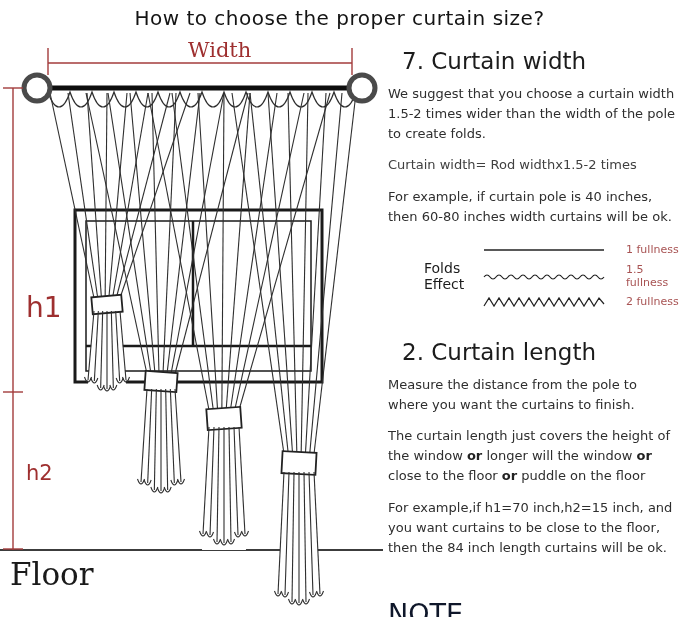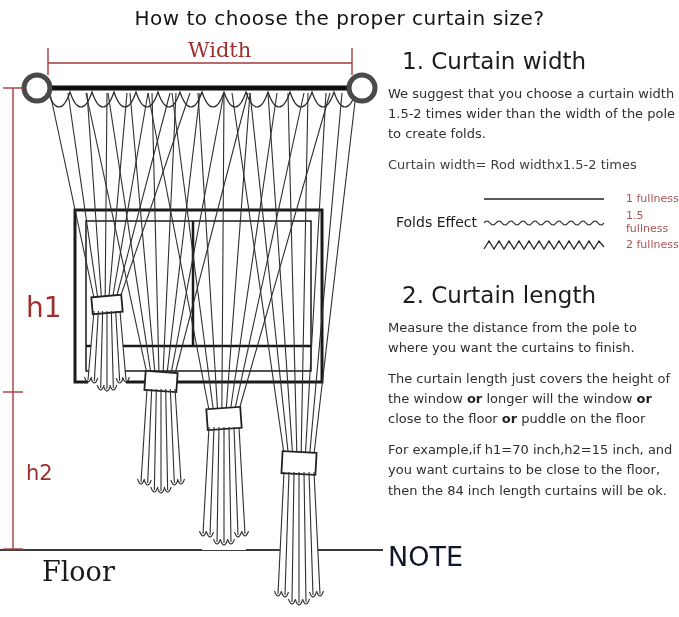--- a/index.html
+++ b/index.html
@@ -8,29 +8,29 @@
   .title{position:absolute;top:6px;left:0;width:679px;text-align:center;
          font-size:20px;color:#141414;letter-spacing:.5px;}
   
   #diagram{position:absolute;left:0;top:0;width:390px;height:617px;}
   .dlabel{position:absolute;color:#9e2f2f;}
   .serif{font-family:"DejaVu Serif",serif;}
   .lbl-width{left:188px;top:38px;font-size:21px;}
   .lbl-length{left:16px;top:233px;font-size:21px;}
   .lbl-h1{left:26px;top:291px;font-size:28px;text-align:center;}
   .lbl-h2{left:26px;top:461px;font-size:21px;}
-  .lbl-floor{left:10px;top:556px;font-size:27px;color:#1a1a1a;margin-left:32px;}
+  .lbl-floor{left:10px;top:556px;font-size:31px;color:#1a1a1a;}
   
   .rcol{position:absolute;left:388px;top:48px;width:291px;color:#2e2e2e;}
   .s-head{font-size:23px;color:#1c1c1c;margin:0 0 10px 14px;font-weight:400;}
   .rcol p{font-size:13px;line-height:1.55;margin:0 0 11px 0;}
   .formula{font-weight:normal;font-size:13.5px;margin:2px 0 10px 0;color:#404040;}
   .folds{display:grid;grid-template-columns:84px 136px auto;align-items:center;
          margin:14px 0 0 8px;row-gap:1px;}
-  .folds-label{grid-row:2;grid-column:1;font-size:14px;color:#1c1c1c;}
+  .folds-label{grid-row:2;grid-column:1;font-size:14px;color:#1c1c1c;margin-left:28px;}
   .fold-line{grid-column:2;height:18px;display:flex;align-items:center;}
   .fold-name{grid-column:3;font-size:11px;color:#a85353;padding-left:10px;}
   .sec2{margin-top:28px;}
   .note-head{font-size:27px;font-weight:400;color:#0f172a;margin:40px 0 8px 0;}
   b.orw{font-weight:bold;color:#222;}
 </style>
 </head>
 <body>
 
 <div id="stage">
@@ -153,23 +153,24 @@
         <line x1="3" y1="549" x2="23" y2="549" stroke="#a33b3b" stroke-width="1.4"></line>
       </svg>
     <div class="dlabel serif lbl-width">Width</div>
     <div class="dlabel lbl-h1">h1</div>
     <div class="dlabel lbl-h2">h2</div>
     <div class="dlabel serif lbl-floor">Floor</div>
   </div>
 
   <div class="rcol">
 
-    <h2 class="s-head">1. Curtain width</h2>
+    <h2 class="s-head">7. Curtain width</h2>
     <p>We suggest that you choose a curtain width 1.5-2 times wider than the width of the pole to create folds.</p>
     <p class="formula">Curtain width= Rod widthx1.5-2 times</p>
+    <p>For example, if curtain pole is 40 inches, then 60-80 inches width curtains will be ok.</p>
 
     <div class="folds">
       <div class="folds-label">Folds Effect</div>
 
       <div class="fold-line" style="grid-row:1">
         <svg width="130" height="14" viewBox="0 0 130 14">
             <line x1="4" y1="7" x2="124" y2="7" stroke="#222" stroke-width="1.6"></line>
           </svg>
       </div>
       <div class="fold-name" style="grid-row:1">1 fullness</div>

